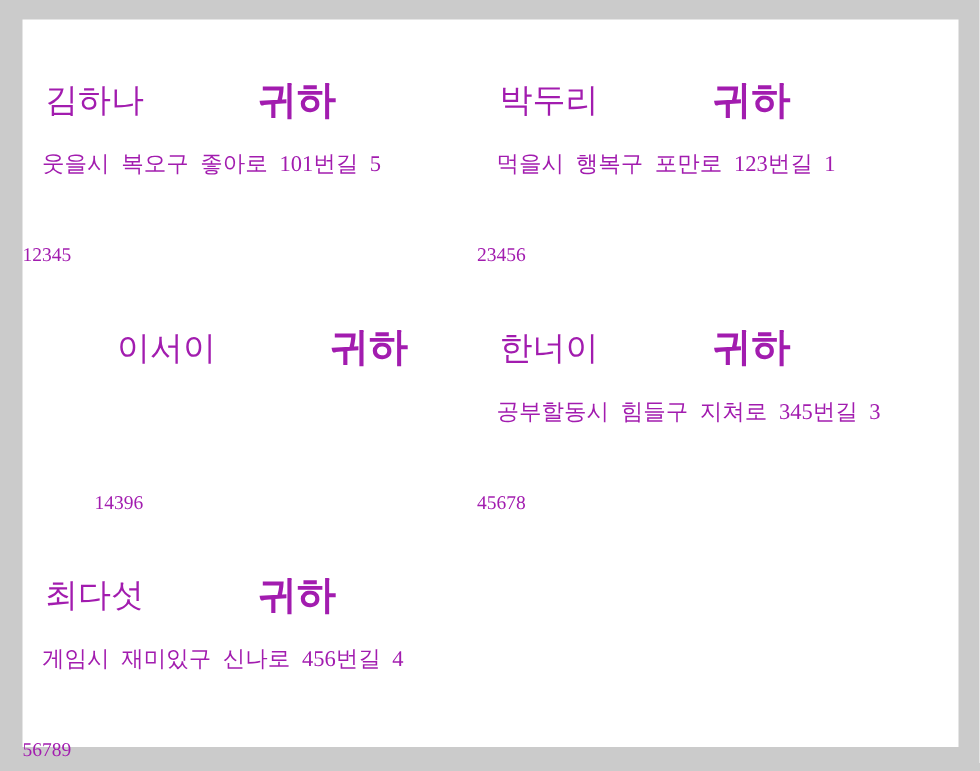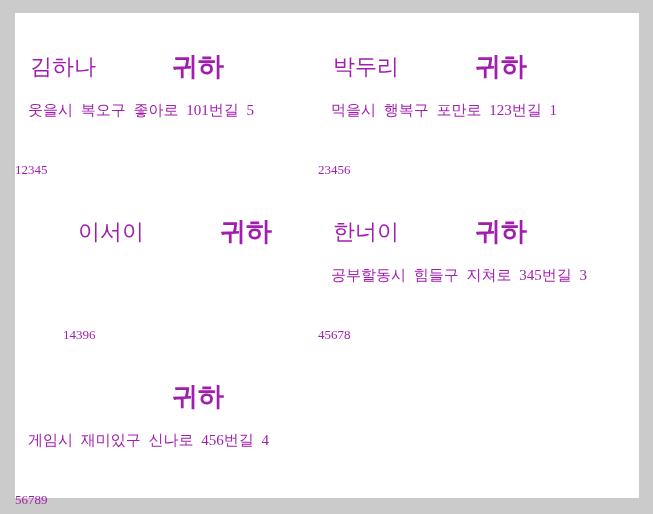--- a/index.html
+++ b/index.html
@@ -102,19 +102,20 @@
     </div>
 
     <div class="label-cell cell-3">
       <span class="recipient-name">한너이</span>
       <span class="honorific">귀하</span>
       <div class="recipient-address">공부할동시 힘들구 지쳐로 345번길 3</div>
       <div class="postal-code">45678</div>
     </div>
 
     <div class="label-cell cell-4">
+      <span class="recipient-name">최다섯</span>
       <span class="honorific">귀하</span>
       <div class="recipient-address">게임시 재미있구 신나로 456번길 4</div>
       <div class="postal-code">56789</div>
     </div>
 
   </div>
 </div>
 
 </body></html>

